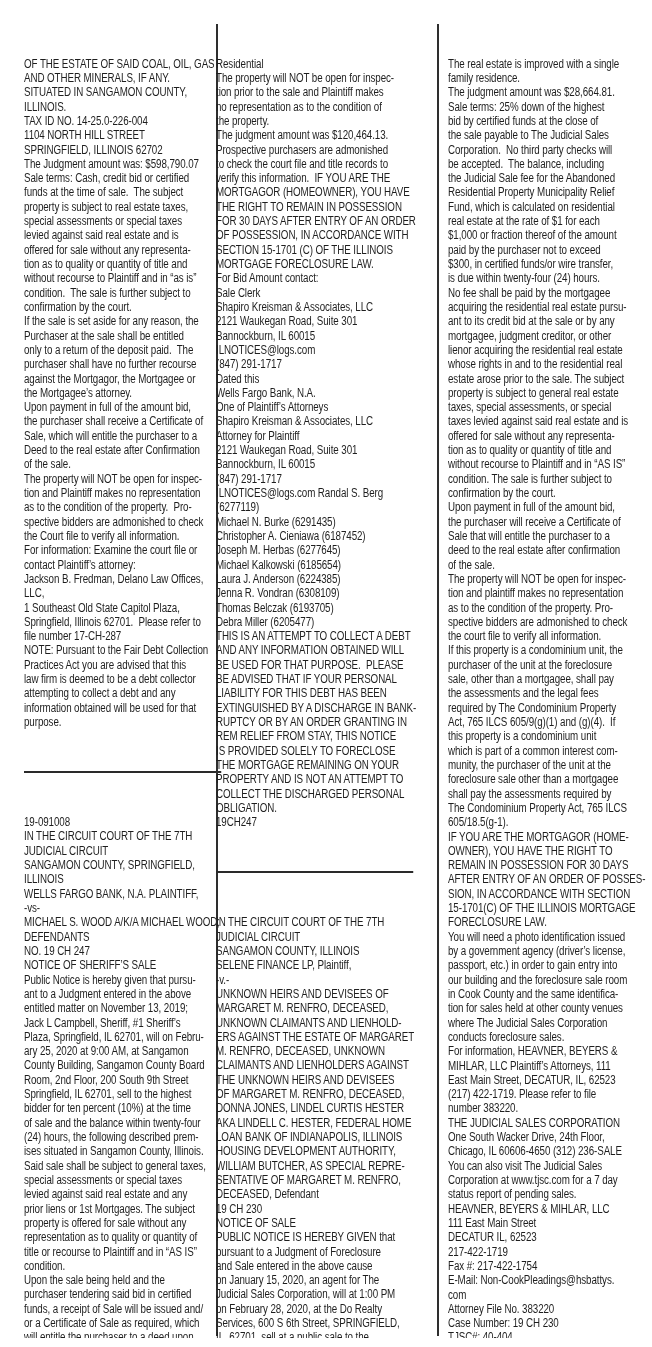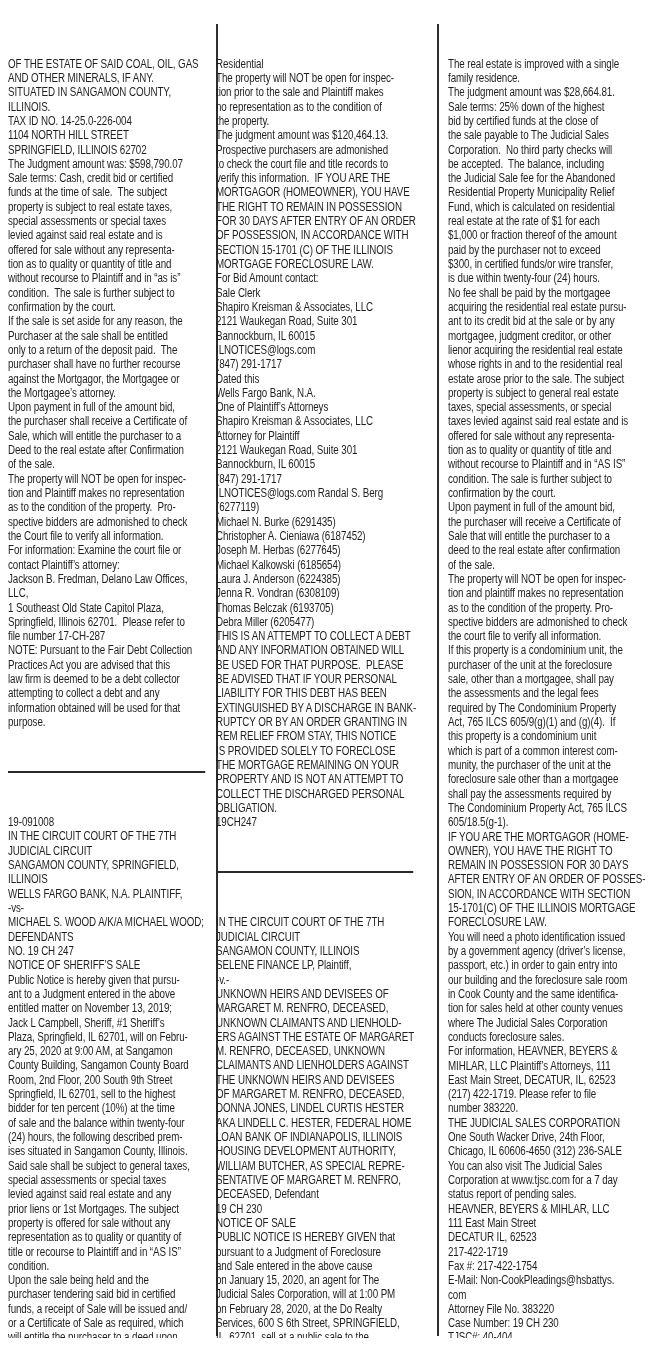--- a/index.html
+++ b/index.html
@@ -11,21 +11,21 @@
     overflow: hidden;
     font-family: "Liberation Sans", "DejaVu Sans", sans-serif;
   }
   .col {
     position: absolute;
     top: 28px;
     height: 1310px;
     width: 206px;
     overflow: hidden;
   }
-  .col-1 { left: 8px; }
+  .col-1 { left: 24px; }
   .col-2 { left: 216px; }
   .col-3 { left: 448px; width: 204px; }
   .col-inner {
     width: 252px;
     transform: scaleX(0.815);
     transform-origin: 0 0;
     font-size: 12px;
     line-height: 14.31px;
     letter-spacing: -0.1px;
     white-space: pre;

